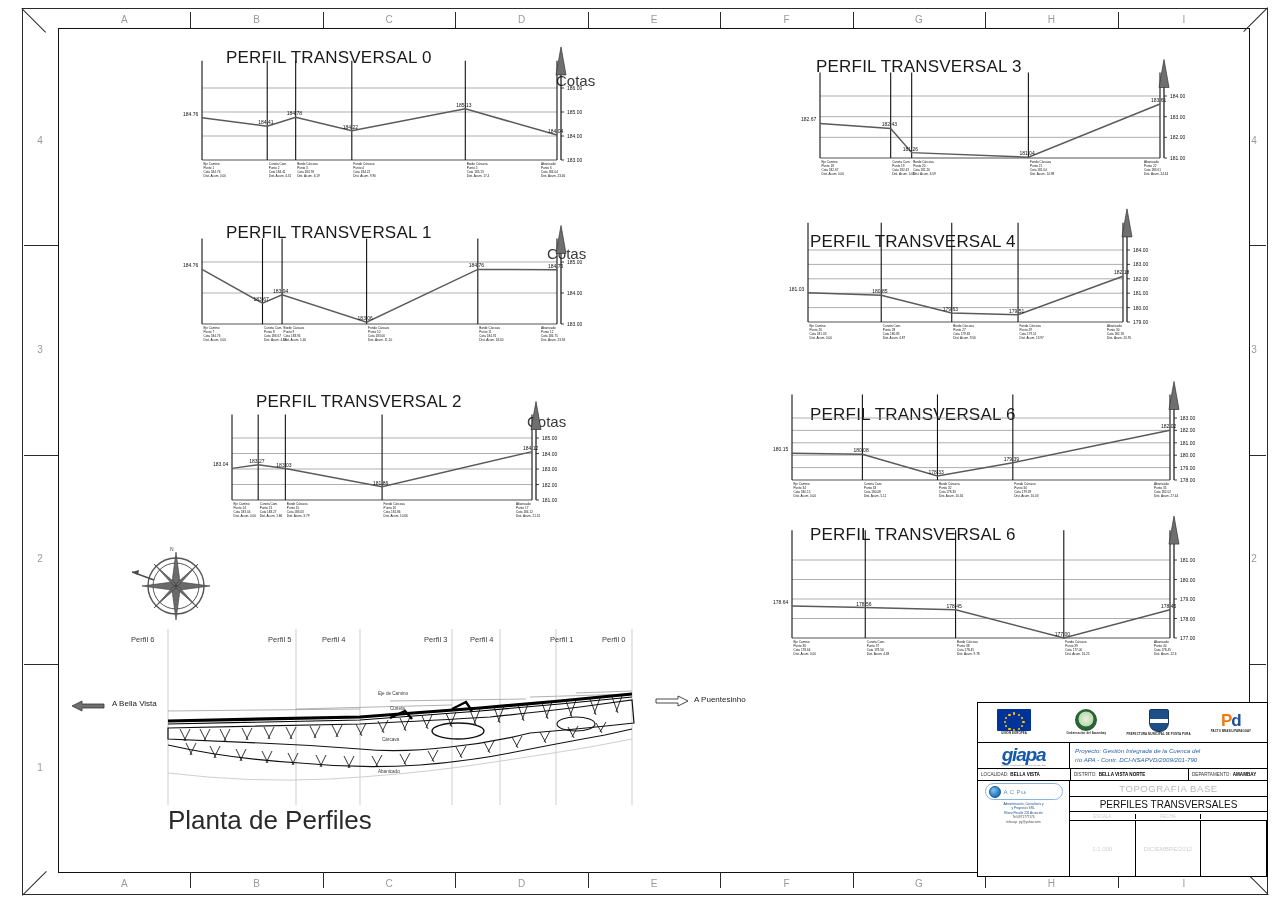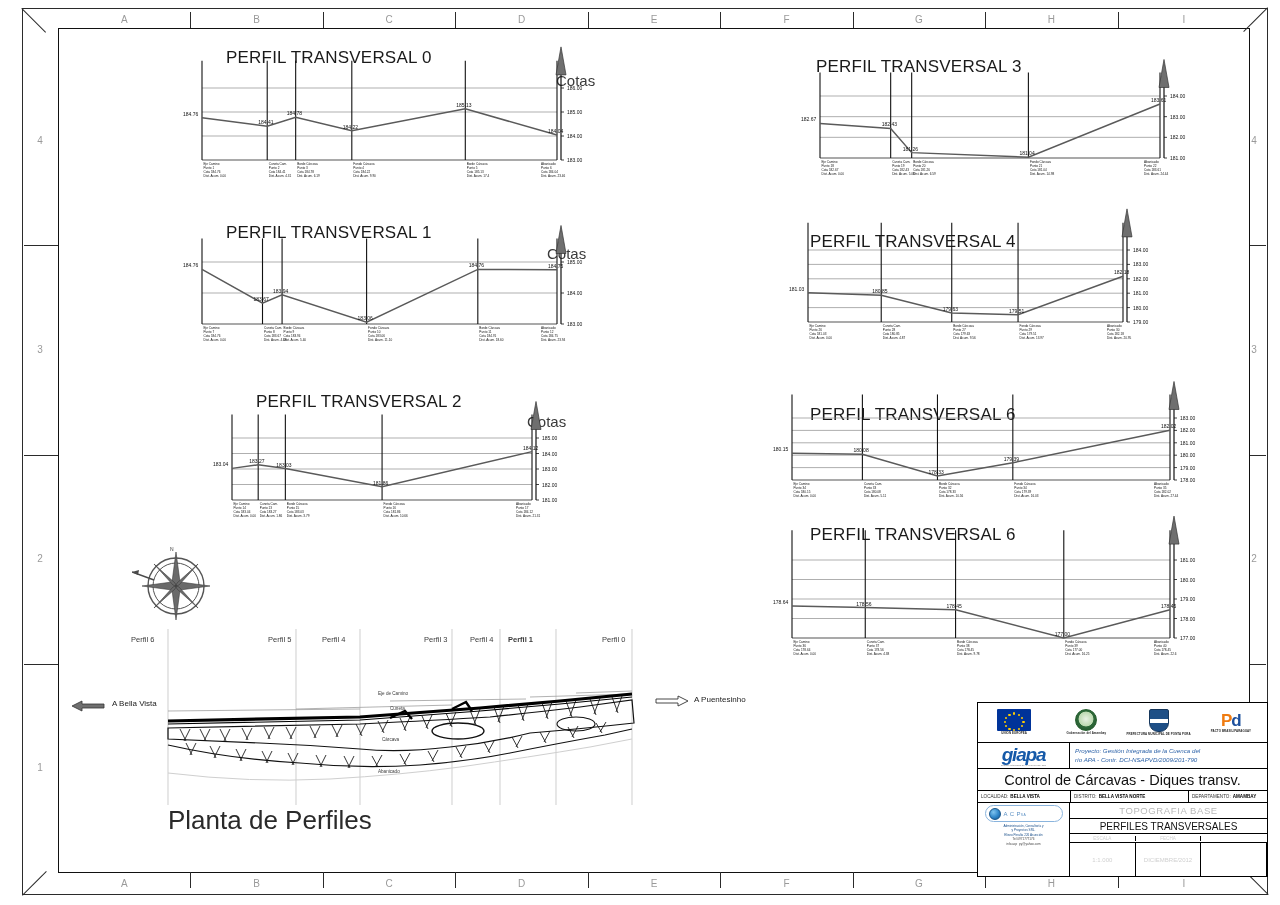--- a/index.html
+++ b/index.html
@@ -809,21 +809,21 @@
       <ellipse cx="516" cy="99" rx="19" ry="7" fill="none" stroke="#111" stroke-width="1.1"></ellipse>
       <path d="M108 148 Q190 158 270 154 Q340 150 400 142 Q470 132 530 122 L572 114" fill="none" stroke="#cfcfcf" stroke-width="1"></path>
       <path d="M330 93 L345 86 L352 94 M392 84 L406 77 L412 86" fill="none" stroke="#000" stroke-width="2.4"></path>
     </svg>
 
     <div class="plan-label" style="left:71px; top:10px;">Perfil 6</div>
     <div class="plan-label" style="left:208px; top:10px;">Perfil 5</div>
     <div class="plan-label" style="left:262px; top:10px;">Perfil 4</div>
     <div class="plan-label" style="left:364px; top:10px;">Perfil 3</div>
     <div class="plan-label" style="left:410px; top:10px;">Perfil 4</div>
-    <div class="plan-label" style="left:448px; top:10px;font-weight:bold;">Perfil 1</div>
+    <div class="plan-label" style="left:490px; top:10px;">Perfil 1</div>
     <div class="plan-label" style="left:542px; top:10px;">Perfil 0</div>
 
     <div class="plan-label" style="left:318px; top:66px; font-size:4.6px;">Eje de Camino</div>
     <div class="plan-label" style="left:330px; top:81px; font-size:4.6px;">Cuneta</div>
     <div class="plan-label" style="left:322px; top:112px; font-size:4.6px;">Cárcava</div>
     <div class="plan-label" style="left:318px; top:144px; font-size:4.6px;">Abanicado</div>
   </div>
 
   <svg style="position:absolute; left:70px; top:698px;" width="42" height="16">
     <path d="M2 8 L12 3 L12 6 L34 6 L34 10 L12 10 L12 13 Z" fill="#6f6f6f" stroke="#333" stroke-width="0.8"></path>
@@ -900,21 +900,20 @@
           <div class="giapa-word">giapa</div>
           <div class="giapa-sub">gestión integrada de la cuenca del apa</div>
         </div>
       </div>
       <div class="proj-cell">
         <div>Proyecto: Gestión Integrada de la Cuenca del</div>
         <div>río APA - Contr. DCI-NSAPVD/2009/201-790</div>
       </div>
     </div>
 
-    <div class="main-title">Control de Cárcavas - Diques transv.</div>
 
     <div class="tb-row loc-row">
       <div class="loc-cell" style="width:93px;">
         <span class="loc-k">LOCALIDAD:</span>
         <span class="loc-v">BELLA VISTA</span>
       </div>
       <div class="loc-cell" style="width:118px;">
         <span class="loc-k">DISTRITO:</span>
         <span class="loc-v">BELLA VISTA NORTE</span>
       </div>

